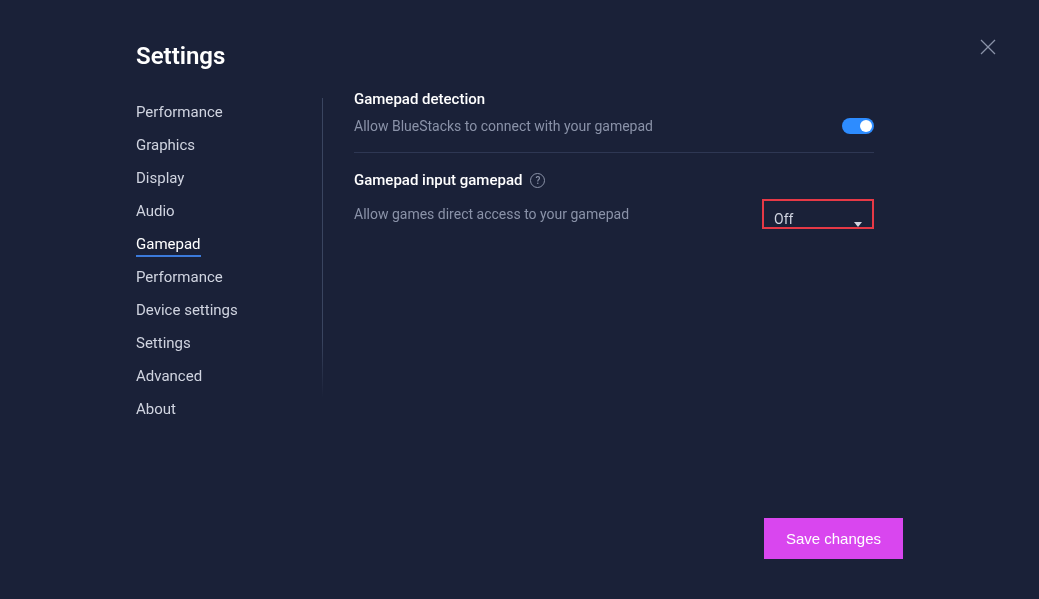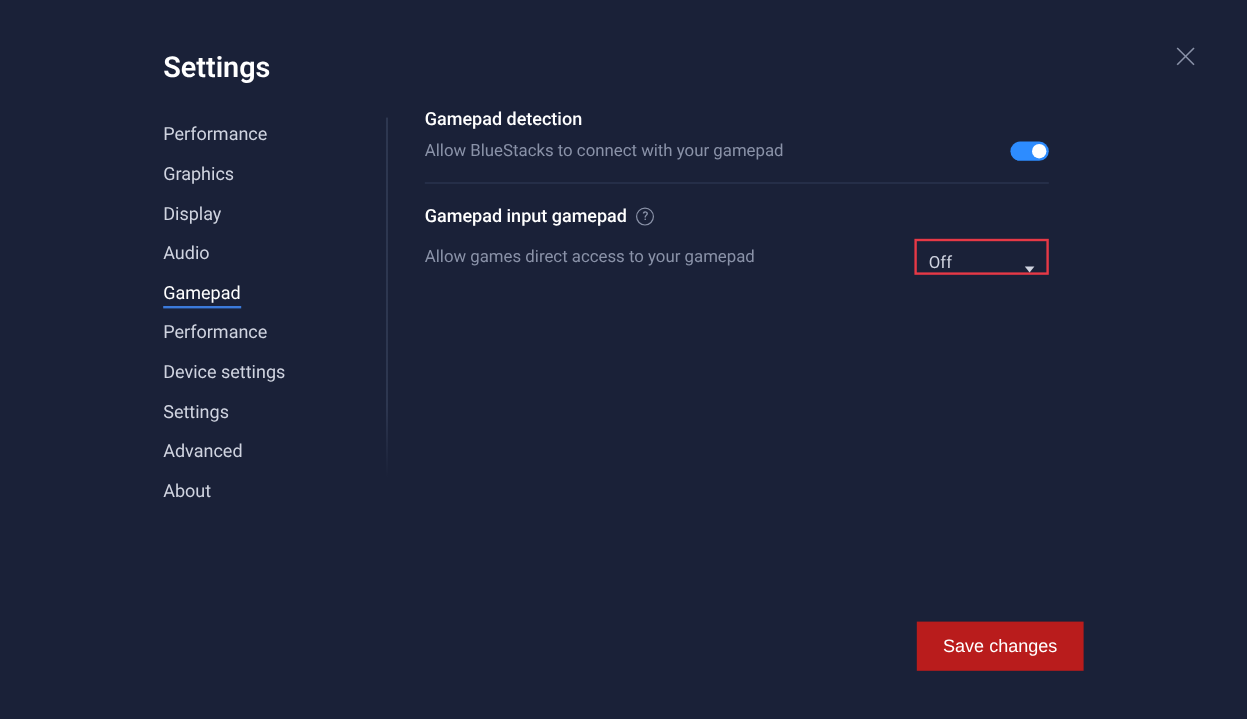--- a/index.html
+++ b/index.html
@@ -147,21 +147,21 @@
       width: 0;
       height: 0;
       border-left: 4px solid transparent;
       border-right: 4px solid transparent;
       border-top: 5px solid #d0d4e0;
     }
     .save-btn {
       position: absolute;
       bottom: 40px;
       right: 136px;
-      background: #b91c1c;
+      background: #d946ef;
       color: #ffffff;
       border: none;
       padding: 12px 22px;
       font-size: 15px;
       font-weight: 500;
       cursor: pointer;
     }
   </style>
 </head>
 <body>

